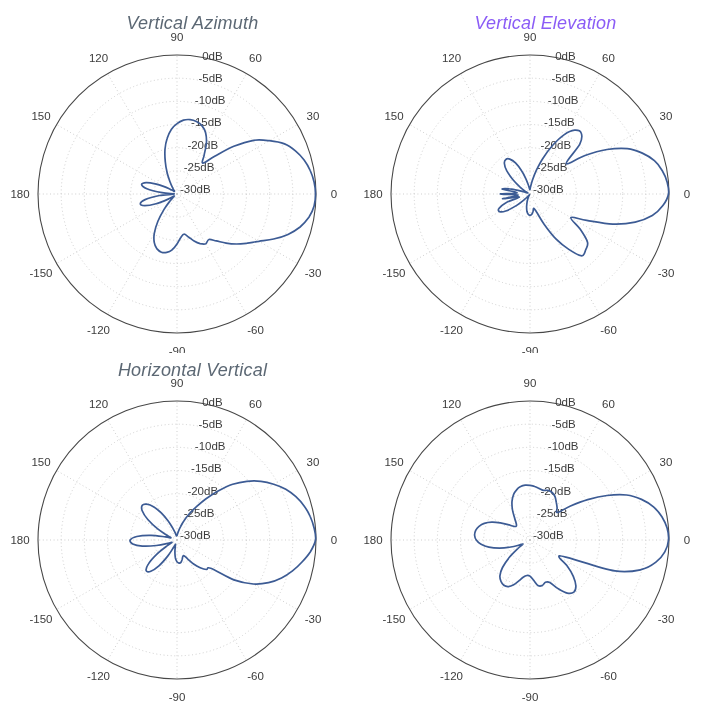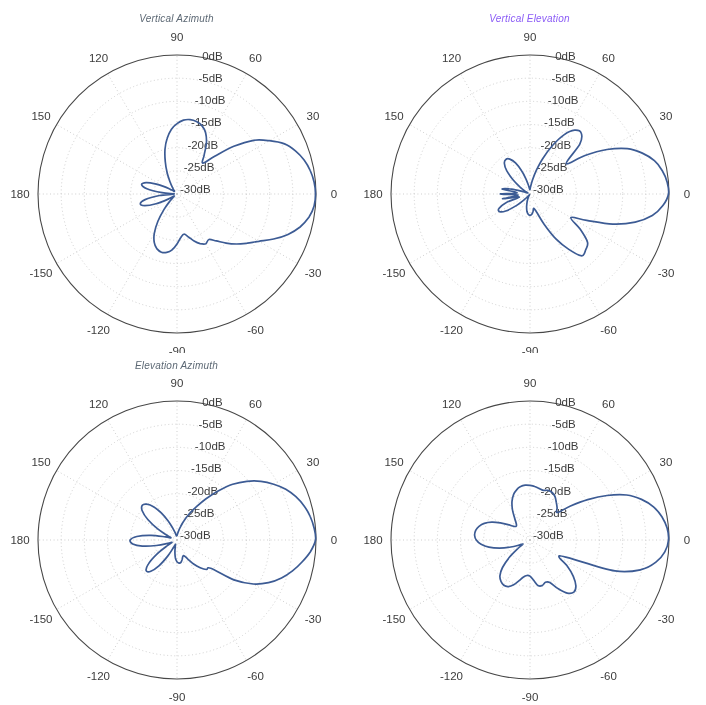--- a/index.html
+++ b/index.html
@@ -3,22 +3,22 @@
 <meta charset="utf-8">
 <style>
   html,body{margin:0;padding:0;}
   body{font-family:"Liberation Sans", sans-serif;}
   .canvas{position:relative;width:706px;height:705px;overflow:hidden;background:#fff;}
   .cell{position:absolute;margin:0;padding:0;}
   .cell.c0{left:0;top:0;width:353px;height:353px;}
   .cell.c1{left:353px;top:0;width:353px;height:353px;}
   .cell.c2{left:0;top:353px;width:353px;height:352px;}
   .cell.c3{left:353px;top:353px;width:353px;height:352px;}
-  .plot-title{position:absolute;left:0;width:100%;text-align:center;
-    font-style:italic;font-size:10px;letter-spacing:.2px;}
+  .plot-title{position:absolute;left:16px;width:100%;text-align:center;
+    font-style:italic;font-size:18px;letter-spacing:.2px;}
   .c0 .plot-title,.c1 .plot-title{top:13px;}
   .c2 .plot-title,.c3 .plot-title{top:7px;}
   .polar-svg{position:absolute;left:0;top:0;display:block;}
   svg text{font-family:"Liberation Sans", sans-serif;}
 </style>
 </head>
 <body style="background: rgb(255, 255, 255);">
 
 <div class="canvas">
 
@@ -104,21 +104,21 @@
         <text x="194.8" y="104.0" text-anchor="start" font-size="11.5" fill="#3c3c3c">-10dB</text>
         <text x="191.1" y="126.3" text-anchor="start" font-size="11.5" fill="#3c3c3c">-15dB</text>
         <text x="187.4" y="148.5" text-anchor="start" font-size="11.5" fill="#3c3c3c">-20dB</text>
         <text x="183.7" y="170.8" text-anchor="start" font-size="11.5" fill="#3c3c3c">-25dB</text>
         <text x="180.0" y="193.0" text-anchor="start" font-size="11.5" fill="#3c3c3c">-30dB</text>
         <path d="M 315.5 194.0 C 316.2 190.1, 315.1 185.9, 314.1 182.0 C 313.1 178.1, 311.4 174.2, 309.3 170.7 C 307.2 167.1, 304.8 163.6, 301.4 160.7 C 298.1 157.7, 293.8 155.1, 289.3 153.1 C 284.8 151.1, 280.3 149.2, 274.4 148.6 C 268.5 148.0, 261.1 148.4, 254.0 149.5 C 247.0 150.7, 238.8 153.1, 232.0 155.5 C 225.2 157.8, 214.1 165.5, 213.2 163.6 C 212.3 161.7, 224.3 149.3, 226.8 144.2 C 229.3 139.1, 229.1 135.3, 228.2 133.0 C 227.4 130.6, 224.5 130.0, 221.6 130.2 C 218.8 130.5, 214.9 132.1, 211.3 134.6 C 207.6 137.1, 203.3 141.3, 199.7 145.3 C 196.2 149.2, 192.7 154.1, 190.0 158.3 C 187.2 162.5, 185.0 167.1, 183.2 170.7 C 181.5 174.4, 180.3 177.7, 179.4 180.3 C 178.5 183.0, 178.0 185.1, 177.6 186.6 C 177.2 188.1, 177.2 189.0, 177.0 189.4 C 176.8 189.8, 176.8 189.5, 176.6 188.9 C 176.3 188.3, 176.2 187.5, 175.6 185.8 C 174.9 184.1, 174.1 181.3, 172.9 178.8 C 171.7 176.2, 170.2 173.1, 168.4 170.5 C 166.7 167.8, 164.4 164.8, 162.5 162.9 C 160.6 161.0, 158.5 159.7, 156.8 159.1 C 155.2 158.5, 153.7 158.7, 152.8 159.5 C 151.9 160.2, 151.2 161.6, 151.4 163.5 C 151.5 165.4, 152.3 168.0, 153.7 170.7 C 155.2 173.4, 157.7 177.0, 160.0 179.7 C 162.2 182.4, 165.0 185.1, 167.1 187.1 C 169.2 189.0, 171.3 190.5, 172.6 191.5 C 173.9 192.4, 175.1 192.9, 174.9 193.0 C 174.7 193.1, 174.0 192.6, 171.3 191.9 C 168.6 191.3, 162.3 189.6, 158.7 189.1 C 155.0 188.6, 148.3 188.5, 149.2 189.1 C 150.1 189.7, 164.4 192.1, 164.1 192.9 C 163.8 193.7, 147.2 193.6, 147.3 194.0 C 147.5 194.4, 164.6 194.2, 165.0 195.0 C 165.4 195.9, 149.4 198.5, 149.6 198.8 C 149.8 199.1, 165.8 196.2, 166.3 196.9 C 166.8 197.6, 156.0 200.9, 152.6 202.9 C 149.2 204.8, 146.9 207.0, 145.9 208.5 C 144.9 209.9, 145.4 211.2, 146.5 211.6 C 147.6 212.0, 150.0 212.0, 152.7 211.0 C 155.4 210.1, 159.6 207.9, 162.8 205.9 C 166.0 204.0, 169.6 201.0, 171.8 199.2 C 173.9 197.5, 175.0 196.2, 175.8 195.4 C 176.6 194.7, 176.5 194.7, 176.5 194.8 C 176.5 194.9, 176.1 195.4, 175.8 196.0 C 175.6 196.6, 175.3 197.2, 175.0 198.2 C 174.8 199.2, 174.4 200.4, 174.1 201.8 C 173.9 203.2, 173.7 204.9, 173.6 206.5 C 173.6 208.1, 173.7 210.0, 173.9 211.3 C 174.2 212.6, 174.7 213.6, 175.2 214.3 C 175.7 215.0, 176.4 215.3, 177.0 215.3 C 177.6 215.3, 178.3 215.0, 178.8 214.3 C 179.3 213.6, 179.7 212.3, 180.1 211.3 C 180.4 210.3, 180.2 208.2, 180.8 208.3 C 181.4 208.5, 181.9 209.6, 183.7 212.3 C 185.4 214.9, 187.9 219.8, 191.1 224.2 C 194.3 228.7, 198.8 234.7, 202.9 238.9 C 207.1 243.1, 211.5 246.6, 215.8 249.4 C 220.1 252.2, 226.0 255.7, 228.8 255.8 C 231.6 255.8, 231.8 251.9, 232.7 249.7 C 233.6 247.4, 235.4 245.7, 234.5 242.2 C 233.6 238.8, 229.9 233.2, 227.1 229.1 C 224.3 225.0, 216.8 219.1, 217.9 217.6 C 219.0 216.2, 226.7 219.4, 233.7 220.4 C 240.7 221.5, 251.6 223.8, 259.7 224.1 C 267.8 224.4, 275.6 223.6, 282.2 222.2 C 288.8 220.8, 294.7 218.3, 299.3 215.6 C 303.9 212.8, 307.2 209.2, 309.9 205.6 C 312.6 202.0, 314.8 197.9, 315.5 194.0 Z" fill="none" stroke="#3c5b94" stroke-width="1.7" stroke-linejoin="round" stroke-linecap="round"></path>
       </svg>
   </figure>
 
   <figure class="cell c2">
-    <figcaption class="plot-title" style="color: rgb(92, 104, 116);">Elevation Azimuth</figcaption>
+    <figcaption class="plot-title" style="color: rgb(92, 104, 116);">Horizontal Vertical</figcaption>
     <svg class="polar-svg" width="353" height="352" viewBox="0 0 353 352">
         <circle cx="177" cy="187" r="23.17" fill="none" stroke="#c9c9c9" stroke-width="0.9" stroke-dasharray="1 2.6"></circle>
         <circle cx="177" cy="187" r="46.33" fill="none" stroke="#c9c9c9" stroke-width="0.9" stroke-dasharray="1 2.6"></circle>
         <circle cx="177" cy="187" r="69.50" fill="none" stroke="#c9c9c9" stroke-width="0.9" stroke-dasharray="1 2.6"></circle>
         <circle cx="177" cy="187" r="92.67" fill="none" stroke="#c9c9c9" stroke-width="0.9" stroke-dasharray="1 2.6"></circle>
         <circle cx="177" cy="187" r="115.83" fill="none" stroke="#c9c9c9" stroke-width="0.9" stroke-dasharray="1 2.6"></circle>
         <circle cx="177" cy="187" r="139.00" fill="none" stroke="#474747" stroke-width="1.1"></circle>
         <line x1="177" y1="187" x2="316.0" y2="187.0" stroke="#c9c9c9" stroke-width="0.9" stroke-dasharray="1 2.6"></line>
         <text x="334.0" y="191.0" text-anchor="middle" font-size="11.5" fill="#3c3c3c">0</text>
         <line x1="177" y1="187" x2="297.4" y2="117.5" stroke="#c9c9c9" stroke-width="0.9" stroke-dasharray="1 2.6"></line>

